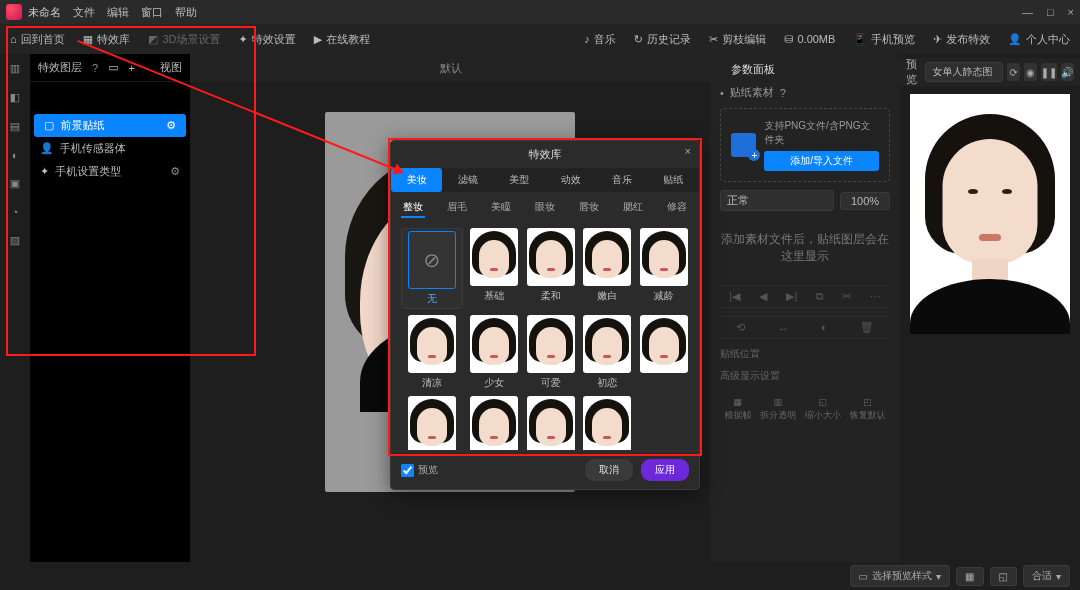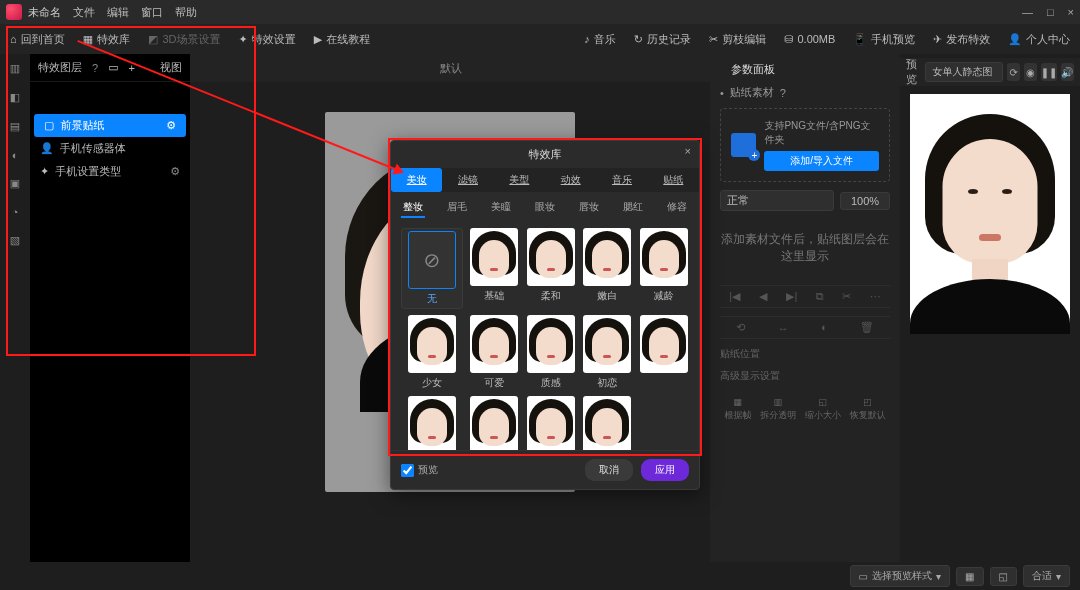--- a/index.html
+++ b/index.html
@@ -57,21 +57,21 @@
 .pv-eye{position:absolute; width:10px;height:5px; background:#2a1d16; border-radius:50%; top:95px;}
 .pv-eye.l{left:58px;} .pv-eye.r{right:58px;}
 .pv-lip{position:absolute; width:22px;height:7px; background:#c76; border-radius:10px; top:140px; left:50%; transform:translateX(-50%);}
 .bottombar{ position:absolute; bottom:0; left:0; right:0; height:28px; background:#1e1e1e; display:flex; justify-content:flex-end; align-items:center; padding:0 10px; gap:6px; color:#aaa;}
 .bb-btn{ background:#2f2f2f; border:1px solid #3a3a3a; padding:3px 8px; border-radius:3px; cursor:pointer; font-size:10px; display:flex; align-items:center; gap:4px;}
 
 .modal { position:absolute; left:390px; top:140px; width:310px; background:#2b2b2b; border:1px solid #3a3a3a; border-radius:4px; box-shadow:0 4px 20px rgba(0,0,0,.5); z-index:20;}
 .modal-title{ text-align:center; padding:6px 0; color:#ddd; position:relative;}
 .modal-close{ position:absolute; right:8px; top:4px; color:#aaa; cursor:pointer;}
 .modal-tabs{ display:flex; background:#232323; }
-.modal-tabs .mt{ flex:1; text-align:center; padding:5px 0; cursor:pointer; color:#bbb; font-size:10px;text-decoration:underline;}
+.modal-tabs .mt{ flex:1; text-align:center; padding:5px 0; cursor:pointer; color:#bbb; font-size:10px;}
 .modal-tabs .mt.active{ background:#0a84ff; color:#fff; border-radius:3px;}
 .modal-sub{ display:flex; gap:20px; padding:6px 10px 2px; color:#aaa; font-size:10px;}
 .modal-sub .ms{ flex:1; text-align:center; cursor:pointer; padding:2px 0;}
 .modal-sub .ms.active{ color:#fff; border-bottom:2px solid #0a84ff;}
 .grid{ display:grid; grid-template-columns:repeat(5,1fr); gap:6px; padding:8px 10px; max-height:230px; overflow:hidden;}
 .cell{ display:flex; flex-direction:column; align-items:center; gap:3px; cursor:pointer;}
 .thumb{ width:48px; height:58px; background:#fff; border-radius:3px; position:relative; overflow:hidden;}
 .thumb.none{ background:#333; display:flex; align-items:center; justify-content:center; color:#888; font-size:20px; border:1px solid #0a84ff;}
 .th-hair{position:absolute; top:3px; left:50%; transform:translateX(-50%); width:44px; height:44px; background:#15110d; border-radius:24px 24px 14px 14px;}
 .th-face{position:absolute; top:12px; left:50%; transform:translateX(-50%); width:30px; height:38px; background:#f3dccc; border-radius:18px 18px 15px 15px;}
@@ -367,37 +367,37 @@
           <div class="th-lip"></div>
         </div>
         <div class="lbl">减龄</div>
       </div>
       <div class="cell">
         <div class="thumb">
           <div class="th-hair"></div>
           <div class="th-face"></div>
           <div class="th-lip"></div>
         </div>
+        <div class="lbl">清凉</div>
+      </div>
+      <div class="cell">
+        <div class="thumb">
+          <div class="th-hair"></div>
+          <div class="th-face"></div>
+          <div class="th-lip"></div>
+        </div>
         <div class="lbl">少女</div>
       </div>
       <div class="cell">
         <div class="thumb">
           <div class="th-hair"></div>
           <div class="th-face"></div>
           <div class="th-lip"></div>
         </div>
         <div class="lbl">可爱</div>
-      </div>
-      <div class="cell">
-        <div class="thumb">
-          <div class="th-hair"></div>
-          <div class="th-face"></div>
-          <div class="th-lip"></div>
-        </div>
-        <div class="lbl">质感</div>
       </div>
       <div class="cell">
         <div class="thumb">
           <div class="th-hair"></div>
           <div class="th-face"></div>
           <div class="th-lip"></div>
         </div>
         <div class="lbl">初恋</div>
       </div>
       <div class="cell">

